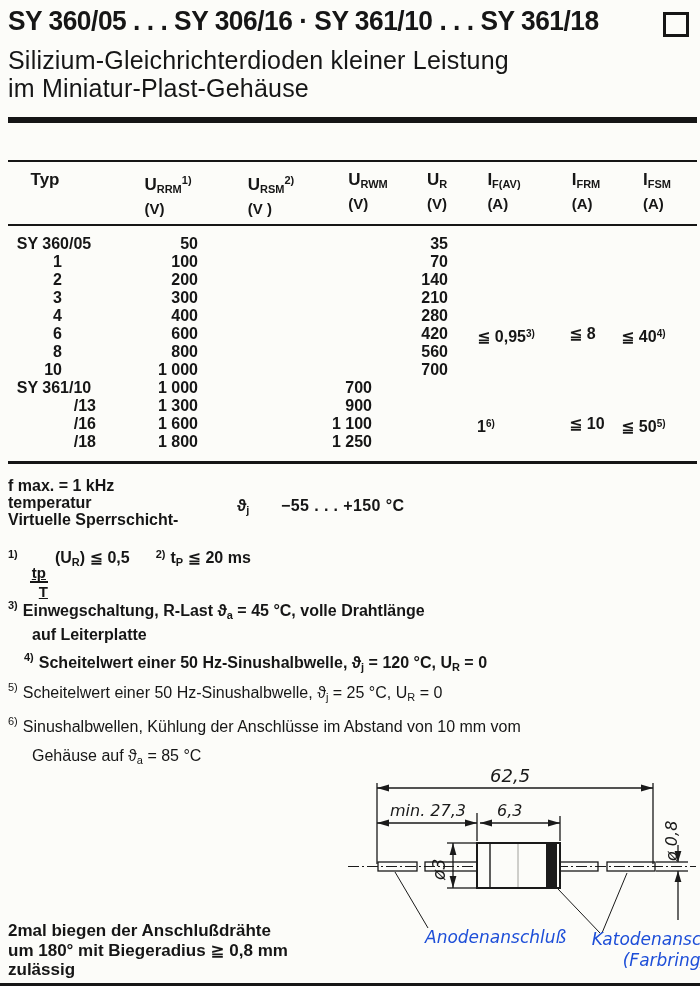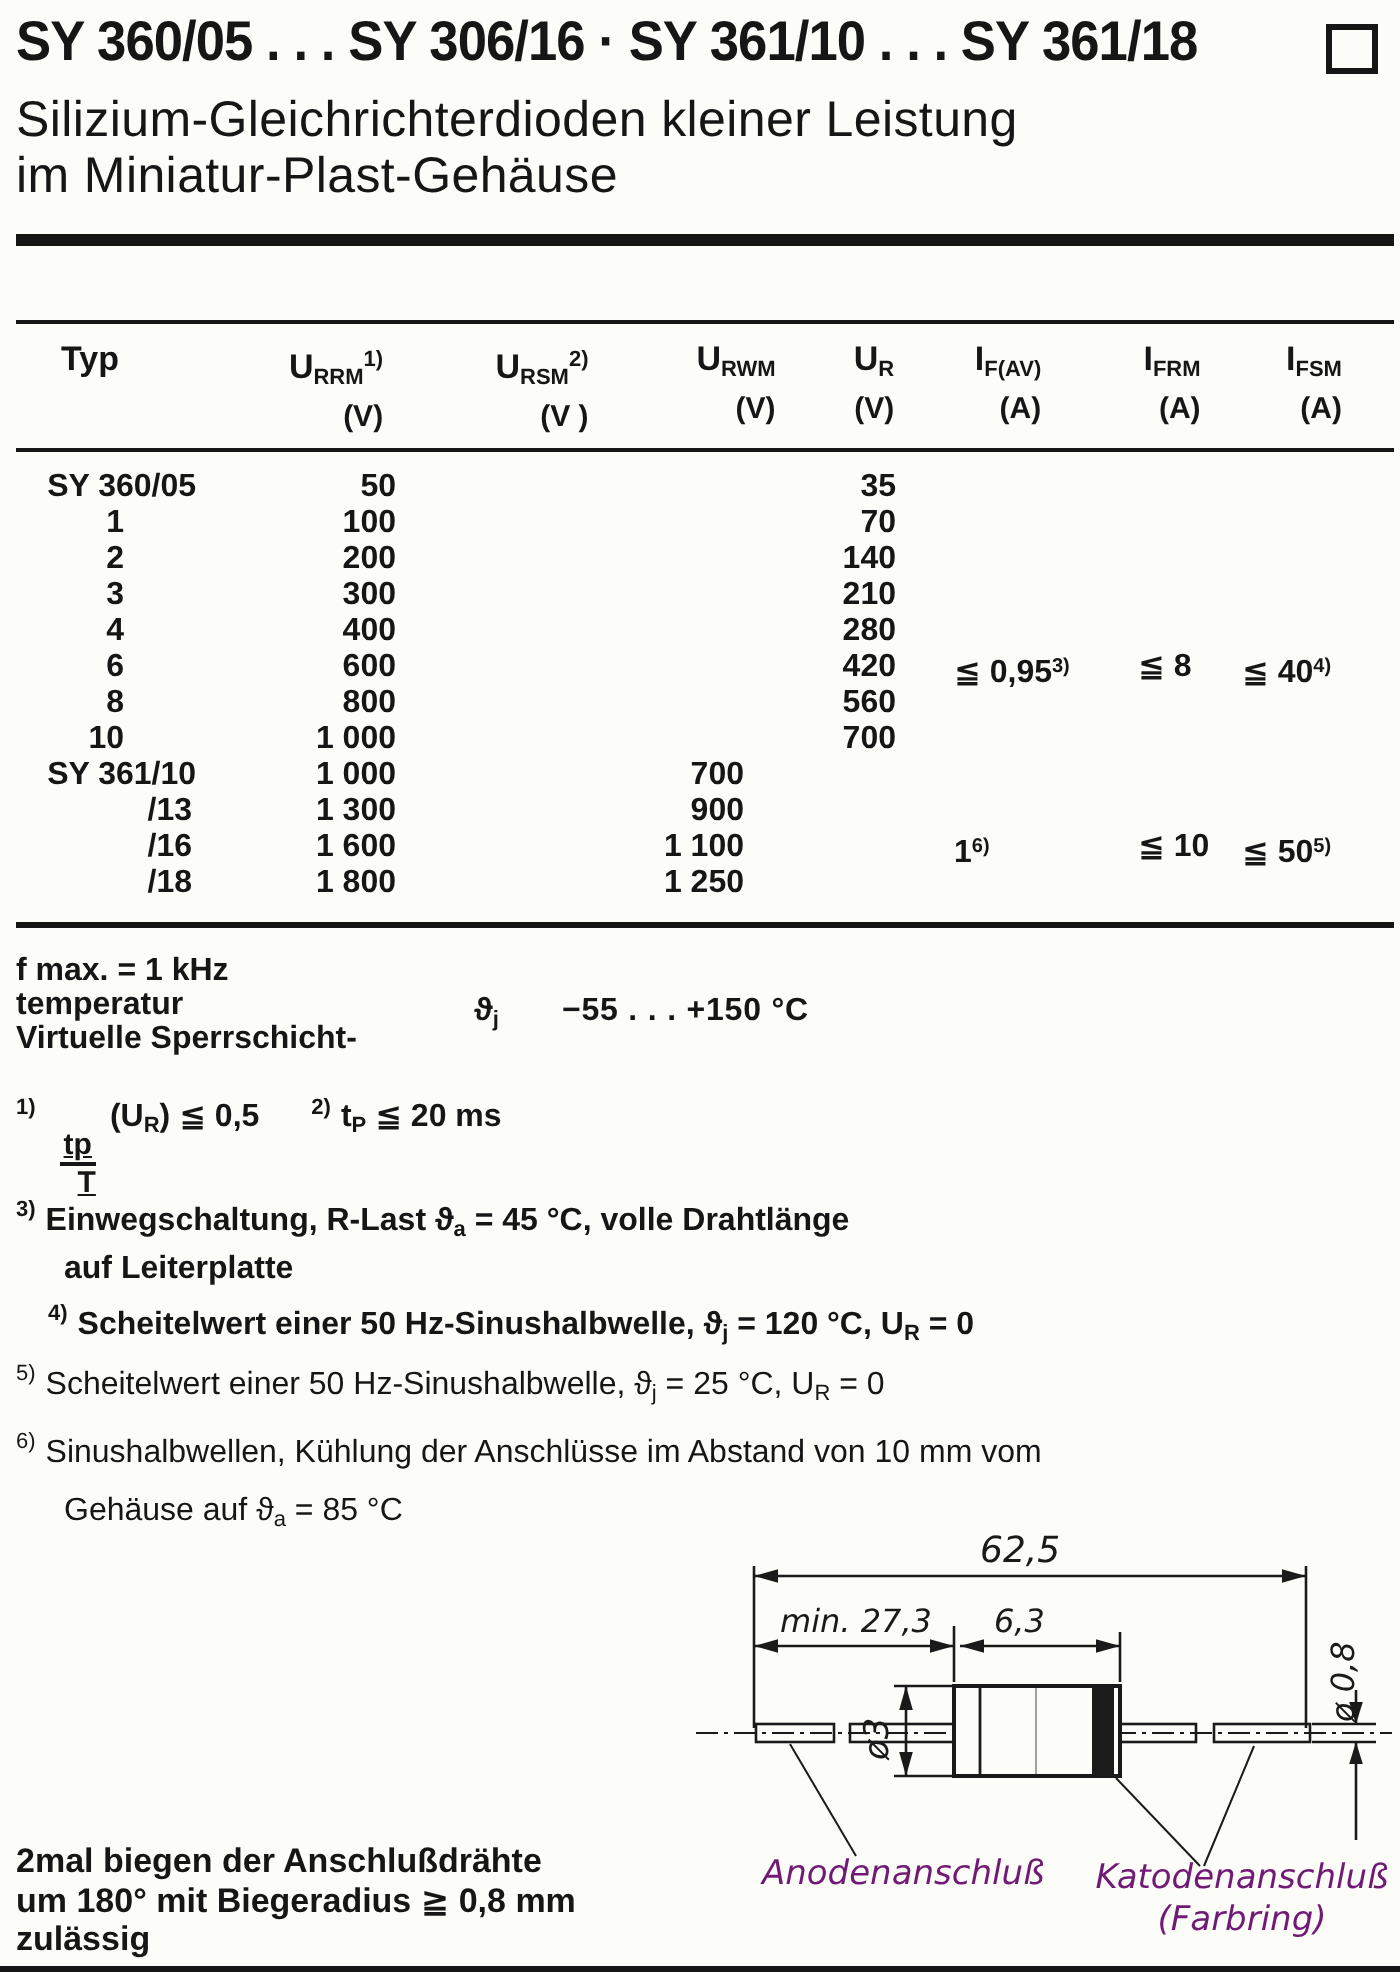--- a/index.html
+++ b/index.html
@@ -13,33 +13,33 @@
   .subtitle{position:absolute;left:8px;top:46px;font-size:25px;font-weight:400;line-height:28px;letter-spacing:.2px;}
 
   .rule{position:absolute;background:#161616;}
   #rule-thick{left:8px;top:117px;width:689px;height:6px;}
   #rule-t1{left:8px;top:160px;width:689px;height:2px;}
   #rule-t2{left:8px;top:224px;width:689px;height:2px;}
   #rule-t3{left:8px;top:461px;width:689px;height:3px;}
   #rule-bottom{left:0;top:983px;width:700px;height:3px;}
 
   
-  .th{position:absolute;top:170px;transform:translateX(-50%);text-align:right;
+  .th{position:absolute;top:170px;transform:translateX(-50%);text-align:left;
       font-weight:700;font-size:17px;line-height:20px;white-space:nowrap;}
   .th .unit{font-size:15px;line-height:19px;font-weight:700;}
   .sb{font-size:11px;vertical-align:-3px;}
   .sp{font-size:11px;vertical-align:6px;}
 
   
   .rows{position:absolute;left:8px;top:235px;width:673px;}
   .tr{display:grid;grid-template-columns:90px 100px 105px 69px 76px 104px 55px 74px;
       height:18px;font-size:16px;font-weight:700;line-height:18px;}
   .c{white-space:nowrap;}
   .c1{text-align:right;padding-right:2px;}
-  .r-head .c1{text-align:right;padding-left:2px;padding-right:0;}
+  .r-head .c1{text-align:center;padding-left:2px;padding-right:0;}
   .r-sub1 .c1{padding-right:36px;}
   .c2,.c3,.c4,.c5{text-align:right;}
   .c6{padding-left:29px;}
   .c7{padding-left:17px;}
   .c8{padding-left:14px;}
   .sp2{font-size:10px;vertical-align:5px;}
 
   
   .spec{position:absolute;font-size:16px;font-weight:700;white-space:nowrap;}
   #fmax{left:8px;top:477px;}
@@ -62,21 +62,21 @@
   #fn6{left:8px;top:709px;font-weight:400;line-height:24px;}
 
   
   #pkg-svg{position:absolute;left:340px;top:752px;width:360px;height:234px;}
   .ddim{position:absolute;font:italic 16px "DejaVu Sans",sans-serif;color:#1a1a1a;white-space:nowrap;}
   #d-overall{left:490px;top:765px;font-size:18px;}
   #d-lead{left:390px;top:801px;}
   #d-body{left:497px;top:801px;}
   #d-dia3{left:429px;top:880px;transform:rotate(-90deg);transform-origin:0 0;font-size:17px;}
   #d-dia08{left:662px;top:861px;transform:rotate(-90deg);transform-origin:0 0;}
-  .dlabel{position:absolute;font:italic 17px "DejaVu Sans",sans-serif;color:#701a75;white-space:nowrap;}
+  .dlabel{position:absolute;font:italic 17px "DejaVu Sans",sans-serif;color:#1d4ed8;white-space:nowrap;margin-left:44px;}
   #d-anode{left:381px;top:927px;}
   #d-kat{left:540px;top:929px;width:162px;text-align:center;line-height:21px;}
 
   
   #bend{position:absolute;left:8px;top:921px;font-size:17px;font-weight:700;line-height:19.5px;white-space:nowrap;}
 </style>
 </head>
 <body>
 
 <div class="page">

